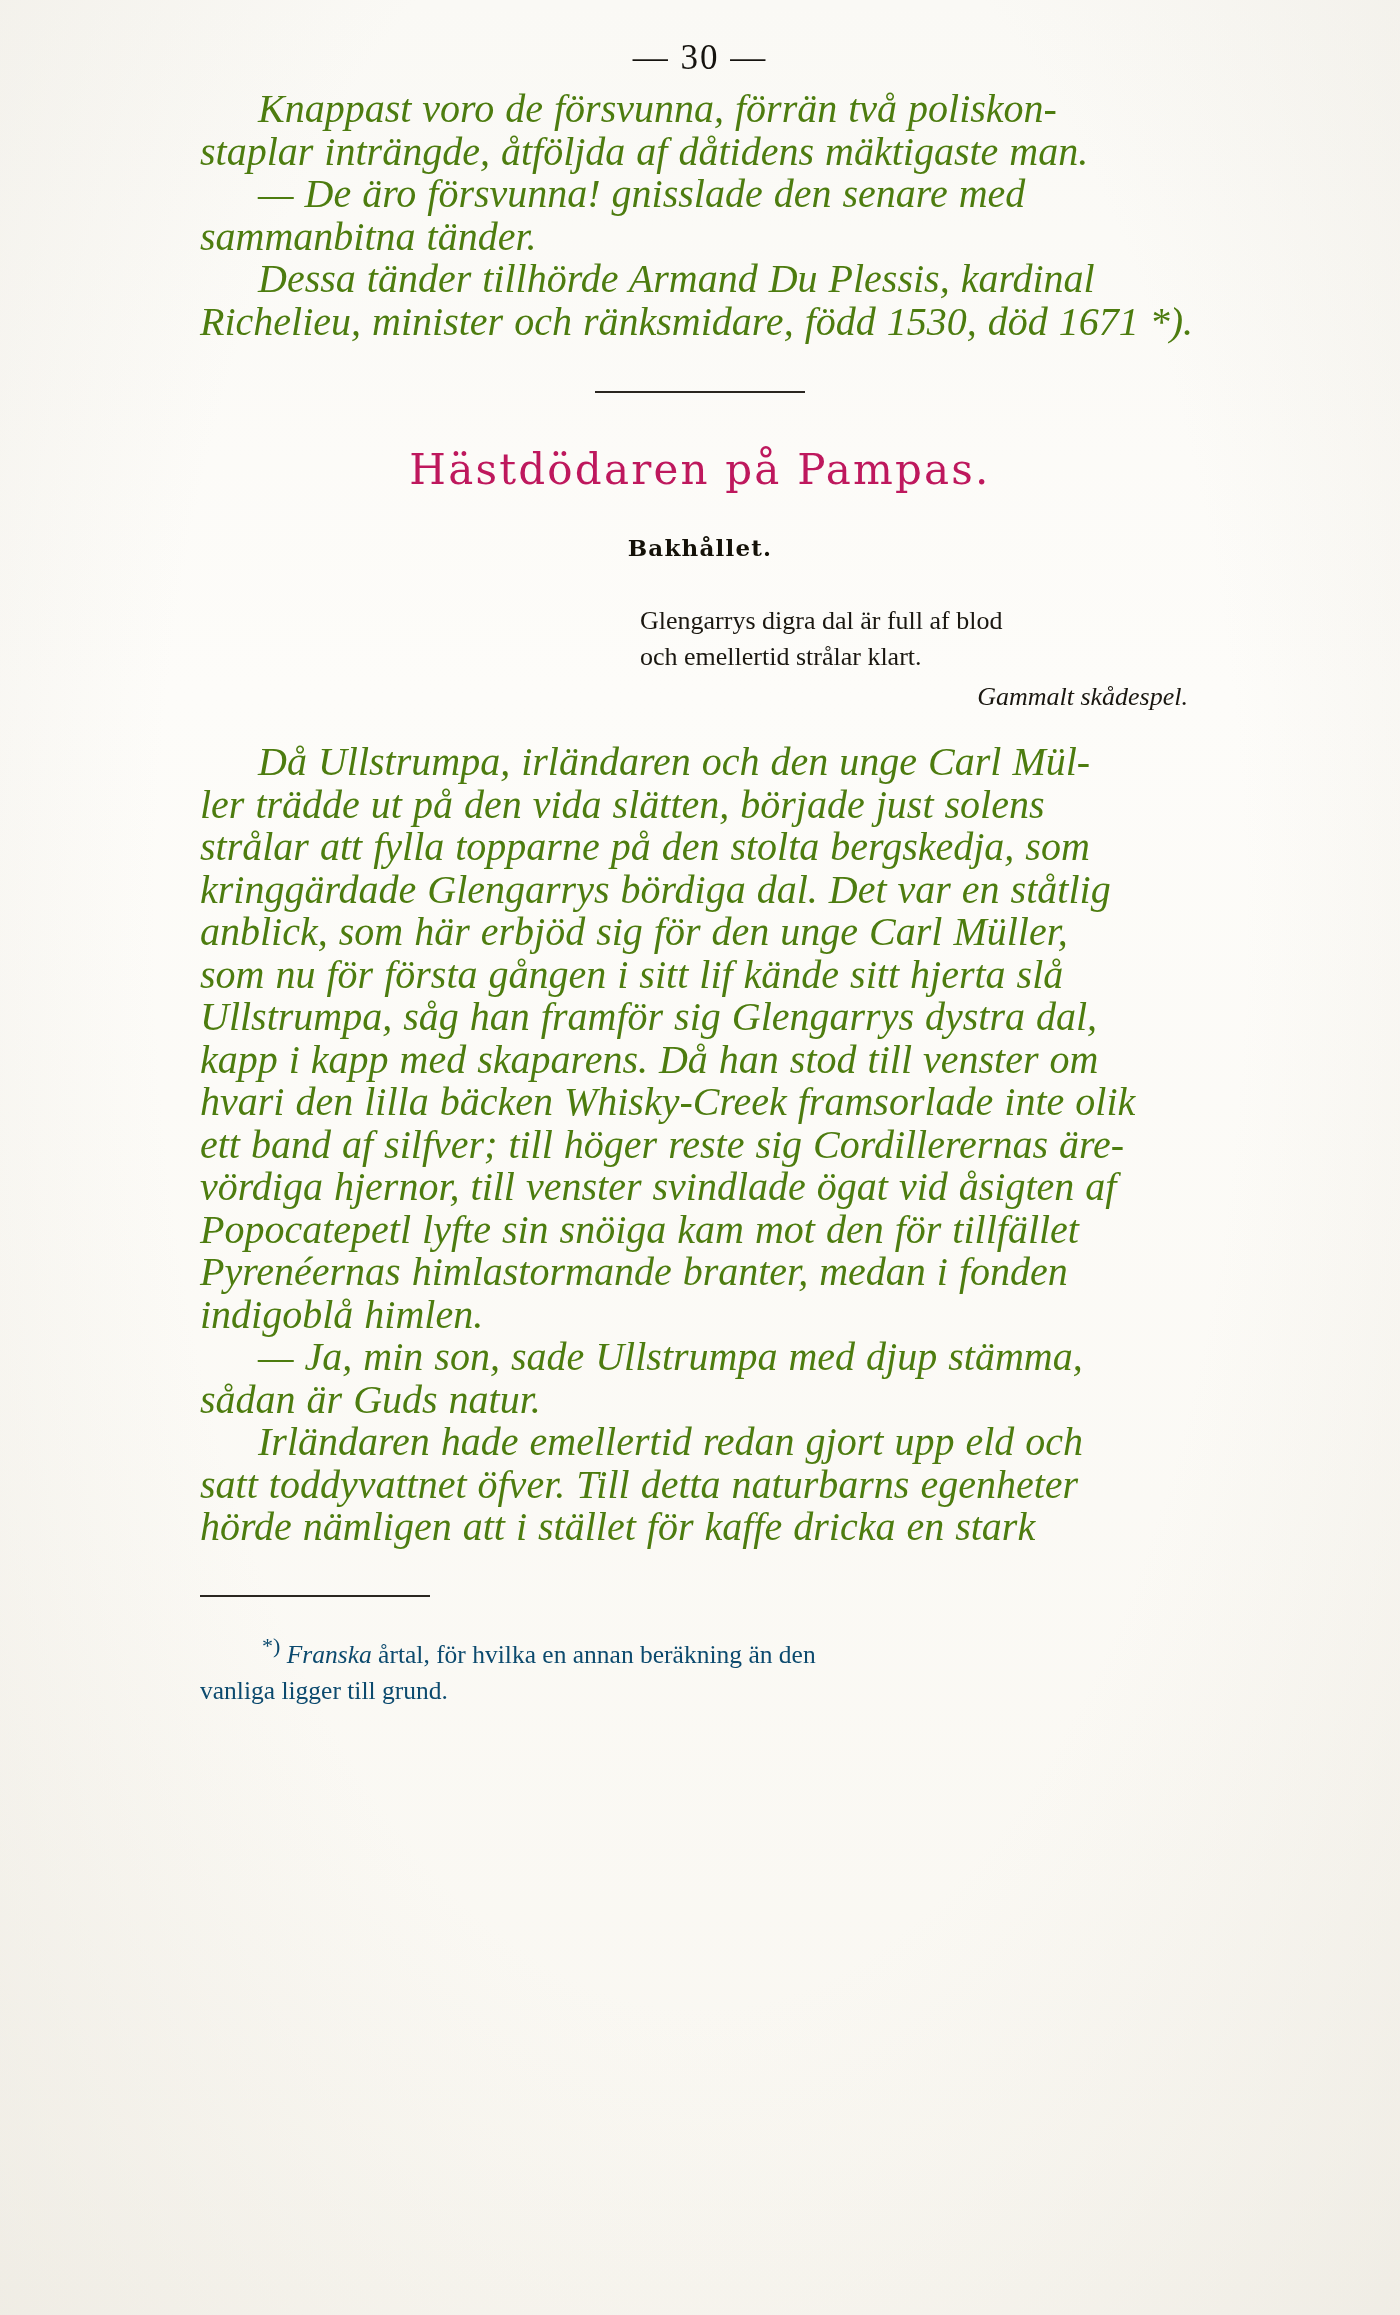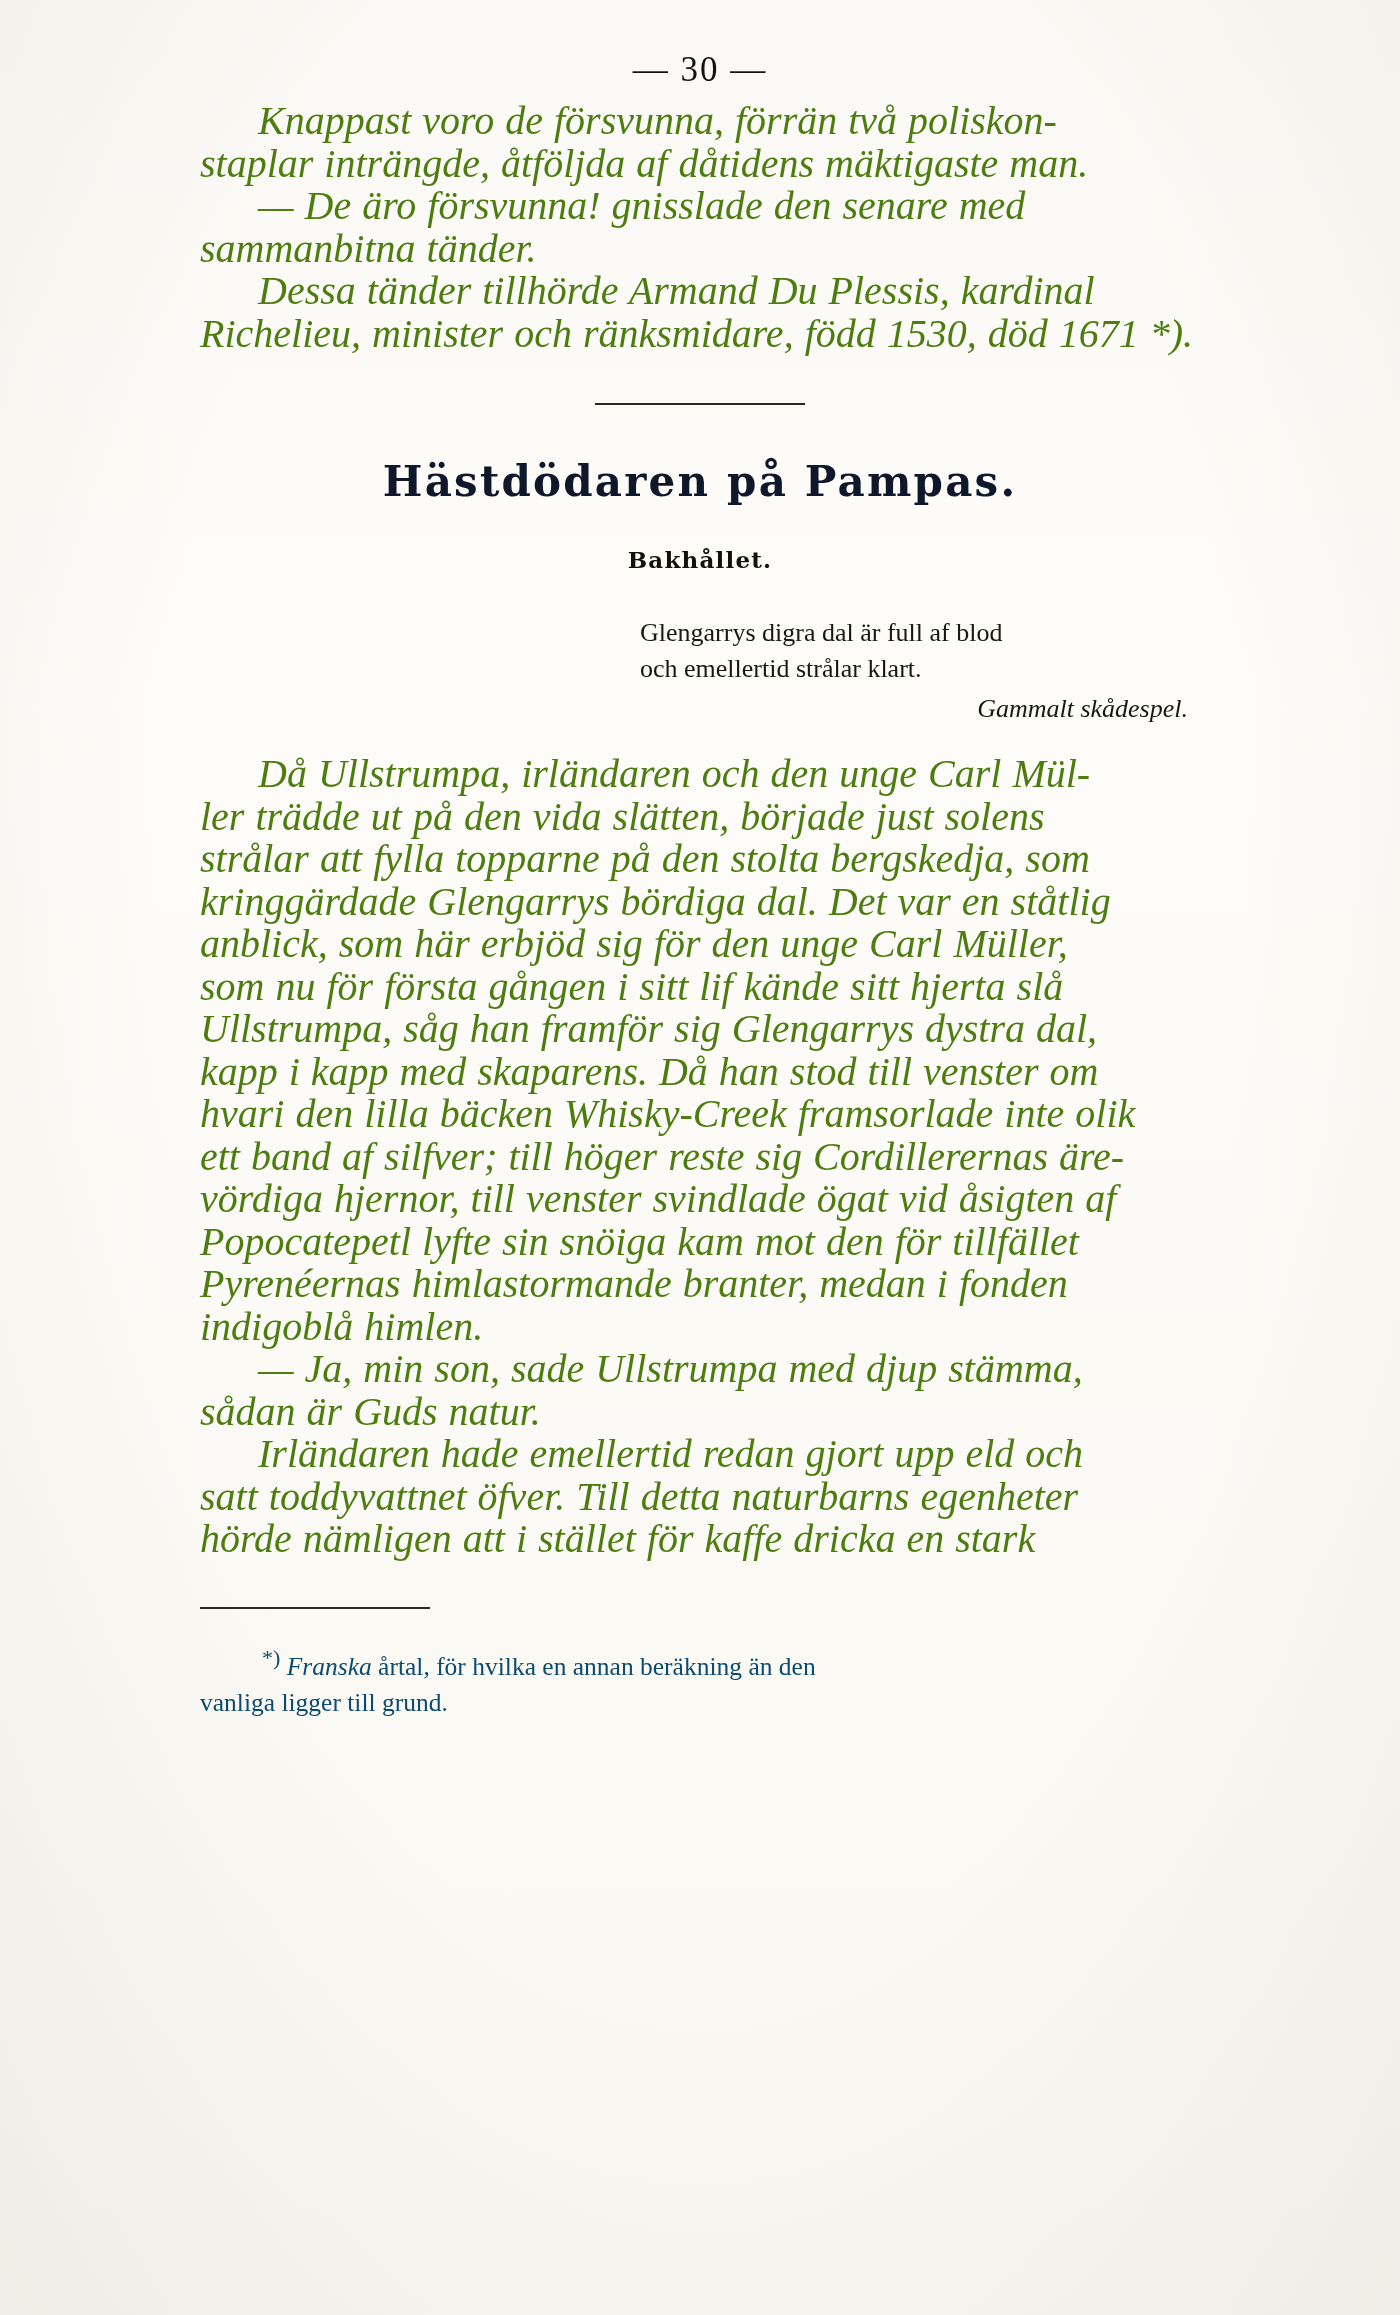--- a/index.html
+++ b/index.html
@@ -27,21 +27,21 @@
     background:
       radial-gradient(ellipse at 50% 40%, rgba(255,255,255,0) 55%, rgba(228,224,214,0.45) 100%),
       linear-gradient(180deg, rgba(250,249,245,1) 0%, rgba(253,252,249,1) 30%, rgba(249,247,241,1) 100%);
     pointer-events: none;
     z-index: 0;
   }
 
   .content {
     position: relative;
     z-index: 1;
-    padding: 12px 200px;
+    padding: 0 200px;
     box-sizing: border-box;
   }
 
   
   .page-header {
     text-align: center;
     font-size: 35px;
     letter-spacing: 2px;
     padding-top: 38px;
     padding-bottom: 10px;
@@ -89,23 +89,23 @@
     height: 0;
     border-top: 2.5px solid #2a2620;
     margin: 46px 0 30px 0;
   }
 
   
   .chapter-title {
     text-align: center;
     font-size: 42px;
     letter-spacing: 2.2px;
-    font-weight: bold;
+    font-weight: normal;
     margin: 0 0 40px 0;
-    color: #0f172a;
+    color: #be185d;
     font-family: "DejaVu Serif", "Liberation Serif", serif;
   }
 
   .chapter-kap {
     text-align: center;
     font-size: 27px;
     letter-spacing: 2px;
     margin: 0 0 48px 0;
     font-variant: small-caps;
     color: #17140f;

